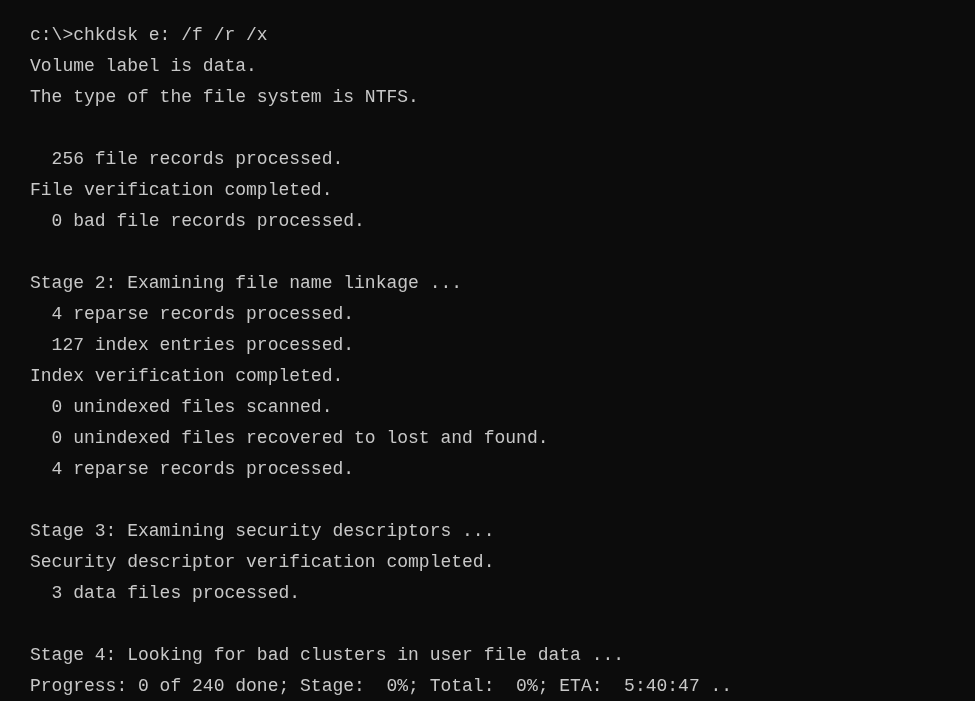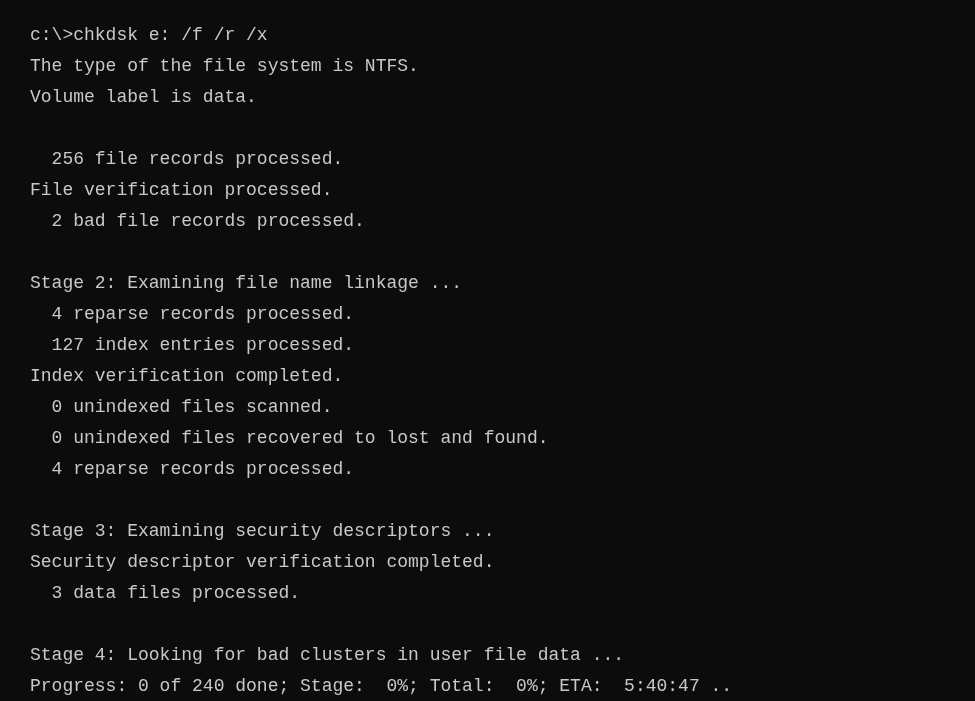--- a/index.html
+++ b/index.html
@@ -28,26 +28,26 @@
     .blank-line {
       display: block;
       height: 1.5em;
     }
   </style>
 </head>
 <body>
 
 <div>
 <span class="terminal-line">c:\&gt;chkdsk e: /f /r /x</span>
+    <span class="terminal-line">Volume label is data.</span>
     <span class="terminal-line">The type of the file system is NTFS.</span>
-    <span class="terminal-line">Volume label is data.</span>
     <span class="blank-line"></span>
     <span class="terminal-line">  256 file records processed.</span>
-    <span class="terminal-line">File verification processed.</span>
-    <span class="terminal-line">  2 bad file records processed.</span>
+    <span class="terminal-line">File verification completed.</span>
+    <span class="terminal-line">  0 bad file records processed.</span>
     <span class="blank-line"></span>
     <span class="terminal-line">Stage 2: Examining file name linkage ...</span>
     <span class="terminal-line">  4 reparse records processed.</span>
     <span class="terminal-line">  127 index entries processed.</span>
     <span class="terminal-line">Index verification completed.</span>
     <span class="terminal-line">  0 unindexed files scanned.</span>
     <span class="terminal-line">  0 unindexed files recovered to lost and found.</span>
     <span class="terminal-line">  4 reparse records processed.</span>
     <span class="blank-line"></span>
     <span class="terminal-line">Stage 3: Examining security descriptors ...</span>

